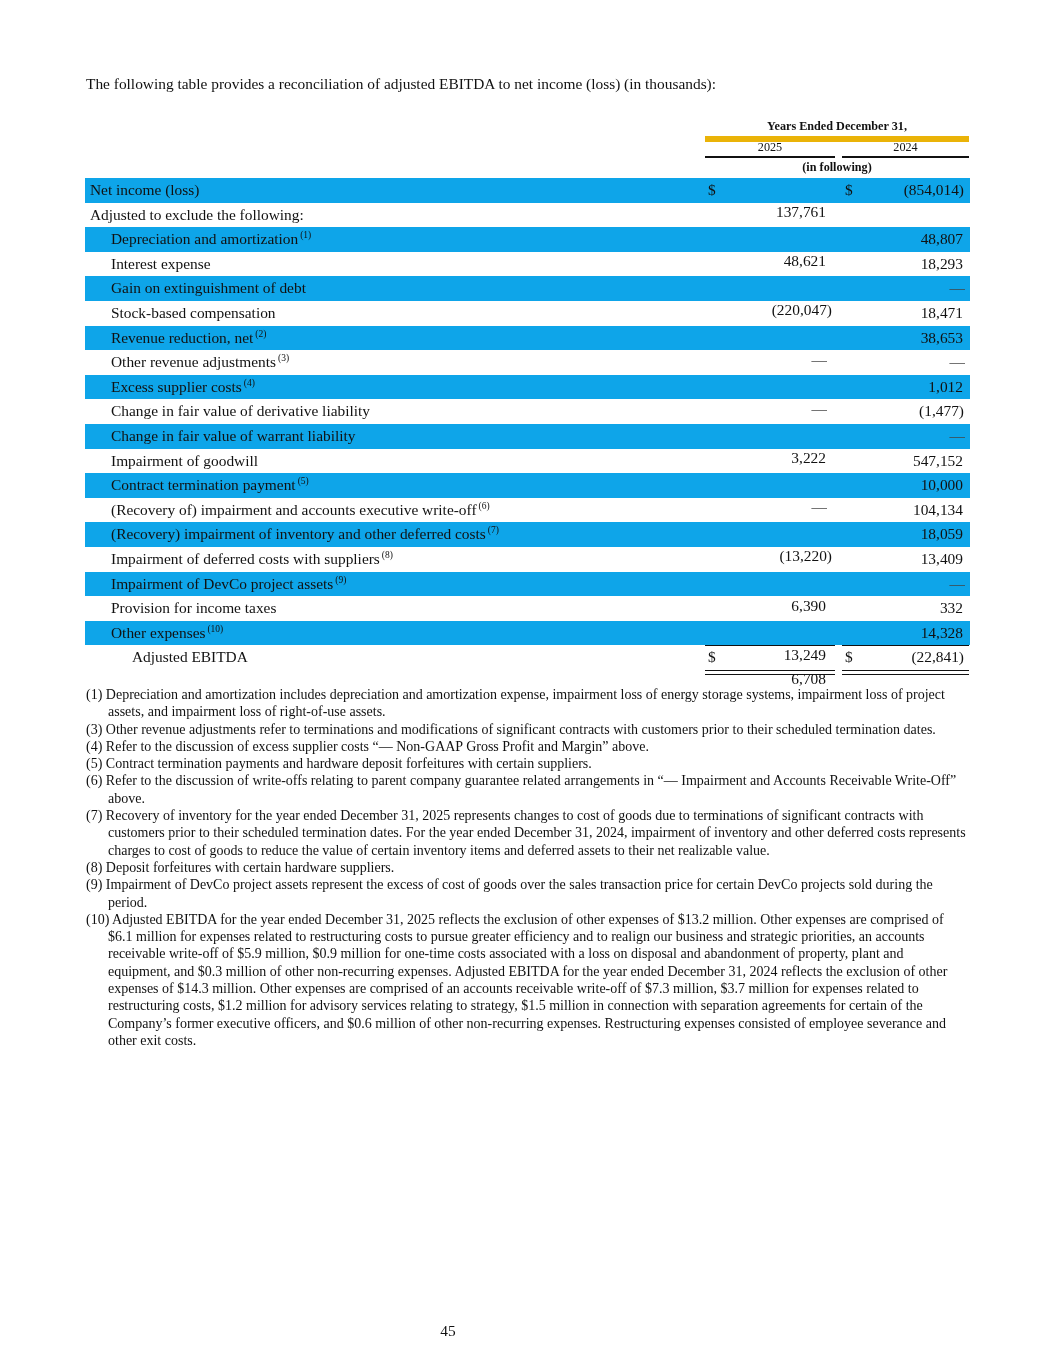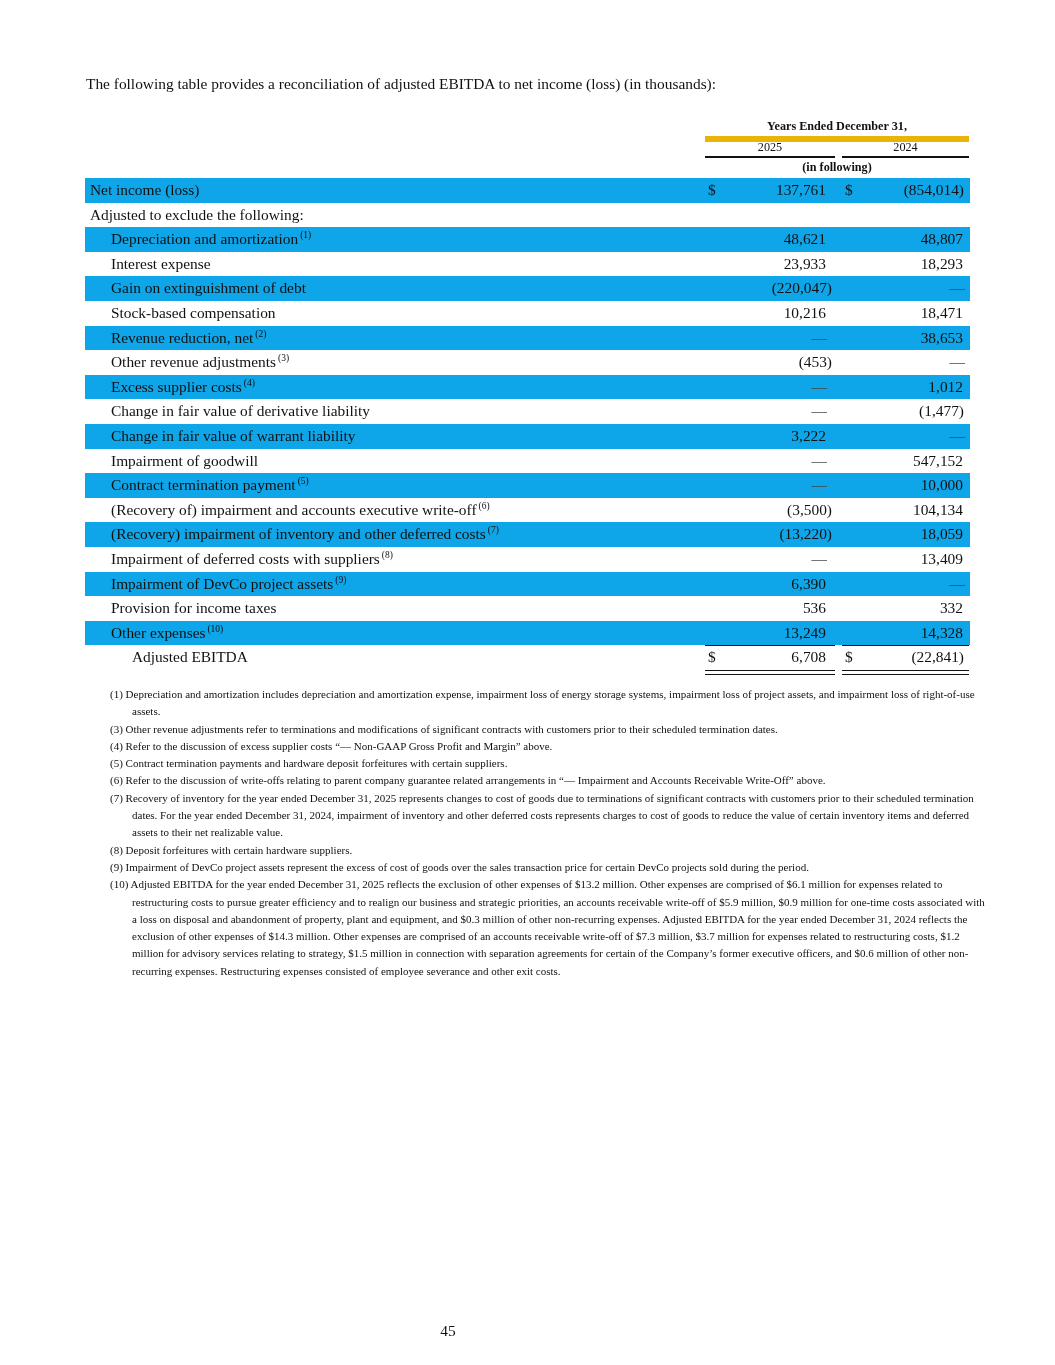--- a/index.html
+++ b/index.html
@@ -93,21 +93,21 @@
       position: absolute;
       top: 0;
     }
     .row .d2025 { left: 623px; }
     .row .d2024 { left: 760px; }
     .row .val {
       position: absolute;
       top: 0;
       text-align: right;
     }
-    .row .v2025 { right: 138px; }
+    .row .v2025 { right: 138px; margin-top: 22px; }
     .row .v2024 { right: 6px; }
     .row .v2025.nopar { right: 144px; }
     .row .v2024.nopar { right: 7px; }
     .row .v2025.dash { right: 143px; color: #444; }
     .row .v2024.dash { right: 5px; color: #444; }
     .rule-single {
       position: absolute;
       height: 0;
       border-top: 1.5px solid #111;
       top: 0;
@@ -121,23 +121,22 @@
       border-bottom: 1.5px solid #111;
       top: 25px;
     }
     .dbl.c1 { left: 620px; width: 130px; }
     .dbl.c2 { left: 757px; width: 127px; }
     .footnotes {
       position: absolute;
       left: 86px;
       top: 686px;
       width: 880px;
-      font-size: 11px;
+      font-size: 14px;
       line-height: 17.3px;
-      margin-left: 24px;
     }
     .fn {
       padding-left: 22px;
       text-indent: -22px;
       margin: 0;
     }
     .fn.wide {
       padding-left: 22px;
       text-indent: -22px;
     }

